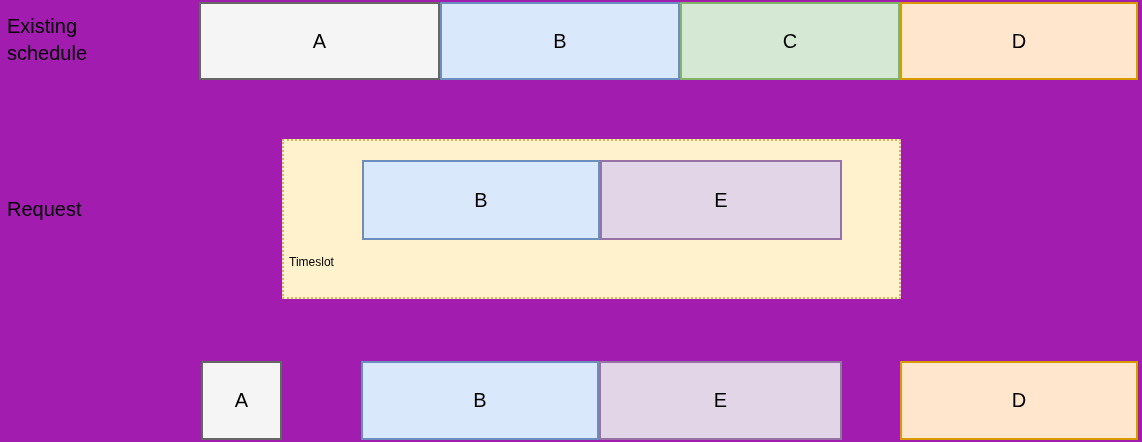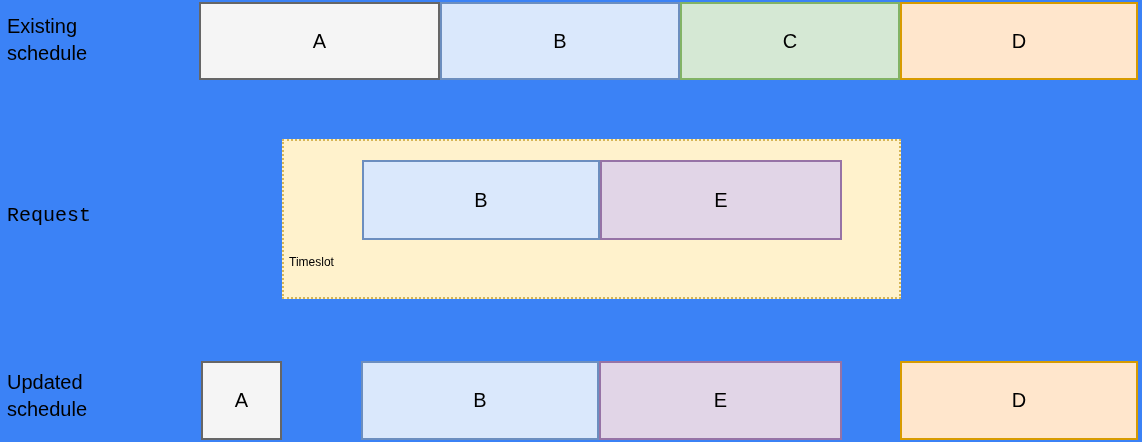--- a/index.html
+++ b/index.html
@@ -6,33 +6,33 @@
     margin: 0;
     padding: 0;
     background: #ffffff;
     font-family: "Liberation Sans", sans-serif;
   }
   #canvas {
     position: relative;
     width: 1142px;
     height: 442px;
     overflow: hidden;
-    background: #3b82f6;
+    background: #a21caf;
   }
   .row-label {
     position: absolute;
     left: 7px;
     width: 140px;
     font-size: 20px;
     line-height: 27px;
     color: #000000;
     white-space: normal;
   }
   #label-row-0 { top: 13px; width: 120px; }
-  #label-row-1 { top: 202px; font-family: Liberation Mono, monospace; }
+  #label-row-1 { top: 196px; }
   #label-row-2 { top: 369px; width: 120px; }
 
   .block {
     position: absolute;
     box-sizing: border-box;
     border: 2px solid #000;
     display: flex;
     align-items: center;
     justify-content: center;
     font-size: 20px;
@@ -54,21 +54,20 @@
 </style>
 </head>
 <body>
 
 <div id="canvas">
 
   <div class="row-label" id="label-row-0">Existing schedule</div>
 
   <div class="row-label" id="label-row-1">Request</div>
 
-  <div class="row-label" id="label-row-2">Updated schedule</div>
 
   <div id="timeslot-container" style="left: 282px; top: 139px; width: 619px; height: 160px; background: rgb(255, 242, 204); border-color: rgb(214, 182, 86);">
     <div id="timeslot-label">Timeslot</div>
   </div>
 
   <div id="blocks-layer">
       <div class="block" style="left: 199px; top: 2px; width: 241px; height: 78px; background: rgb(245, 245, 245); border-color: rgb(102, 102, 102);">A</div>
       <div class="block" style="left: 440px; top: 2px; width: 240px; height: 78px; background: rgb(218, 232, 252); border-color: rgb(108, 142, 191);">B</div>
       <div class="block" style="left: 680px; top: 2px; width: 220px; height: 78px; background: rgb(213, 232, 212); border-color: rgb(130, 179, 102);">C</div>
       <div class="block" style="left: 900px; top: 2px; width: 238px; height: 78px; background: rgb(255, 230, 204); border-color: rgb(215, 155, 0);">D</div>

